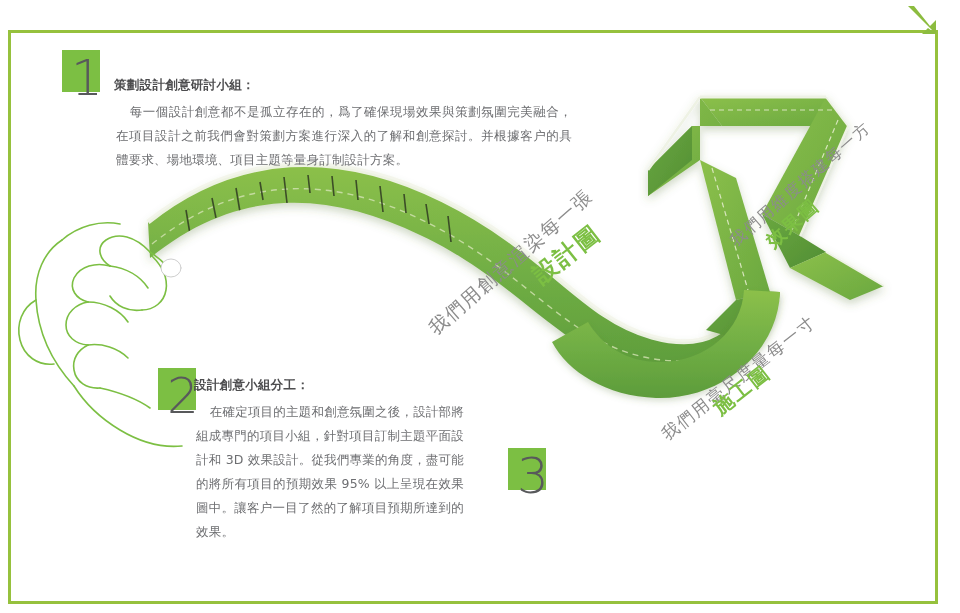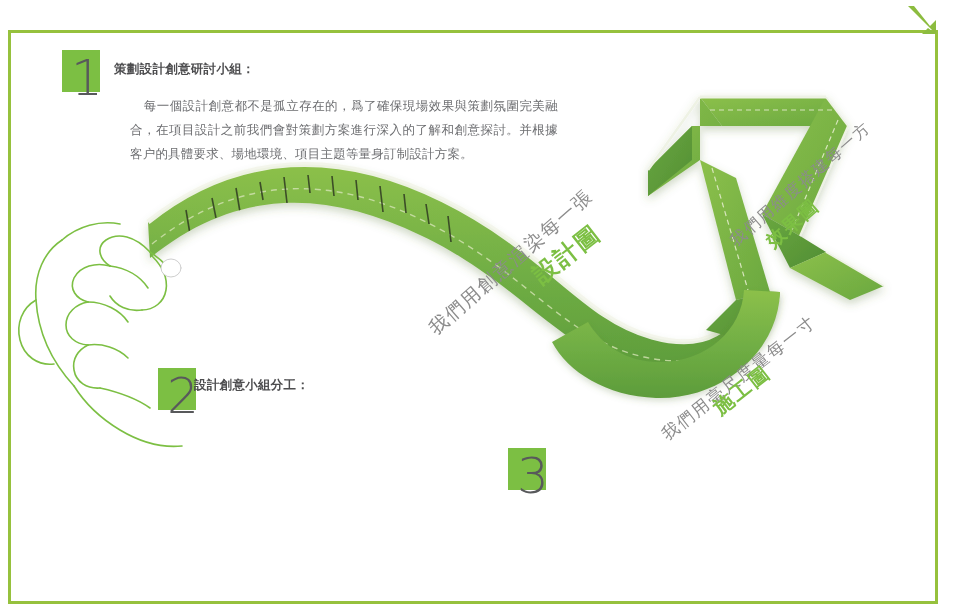--- a/index.html
+++ b/index.html
@@ -79,28 +79,28 @@
     font-weight: bold;
     color: #4d4d4f;
     line-height: 18px;
     margin: 0 0 6px 0;
     letter-spacing: 0.3px;
   }
   .step-text {
     font-size: 12.5px;
     color: #6d6e71;
     line-height: 24px;
-    margin: 16px;
+    margin: 2px;
     text-align: justify;
     text-indent: 1.1em;
     letter-spacing: 0.2px;
   }
 
   #step1 { left: 62px; top: 50px; }
-  #step1 .step-body { left: 52px; top: 10px; width: 460px; }
+  #step1 .step-body { left: 52px; top: 26px; width: 460px; }
   #step2 { left: 158px; top: 368px; }
   #step2 .step-body { left: 36px; top: 8px; width: 272px; }
   #step3 { left: 508px; top: 448px; }
   #step3 .step-body { left: 52px; top: 8px; width: 330px; }
 
   
   .caption {
     position: absolute;
     white-space: nowrap;
     font-size: 19px;
@@ -305,20 +305,21 @@
       <p class="step-title">策劃設計創意研討小組：</p>
       <p class="step-text">每一個設計創意都不是孤立存在的，爲了確保現場效果與策劃氛圍完美融合，在項目設計之前我們會對策劃方案進行深入的了解和創意探討。并根據客户的具體要求、場地環境、項目主題等量身訂制設計方案。</p>
     </div>
   </div>
 
   <div class="step" id="step2">
     <div class="step-badge"></div>
     <div class="step-num">2</div>
     <div class="step-body">
       <p class="step-title">設計創意小組分工：</p>
+      <p class="step-text">在確定項目的主題和創意氛圍之後，設計部將組成專門的項目小組，針對項目訂制主題平面設計和 3D 效果設計。從我們專業的角度，盡可能的將所有項目的預期效果 95% 以上呈現在效果圖中。讓客户一目了然的了解項目預期所達到的效果。</p>
     </div>
   </div>
 
   <div class="step" id="step3">
     <div class="step-badge"></div>
     <div class="step-num">3</div>
     <div class="step-body">
     </div>
   </div>
 

